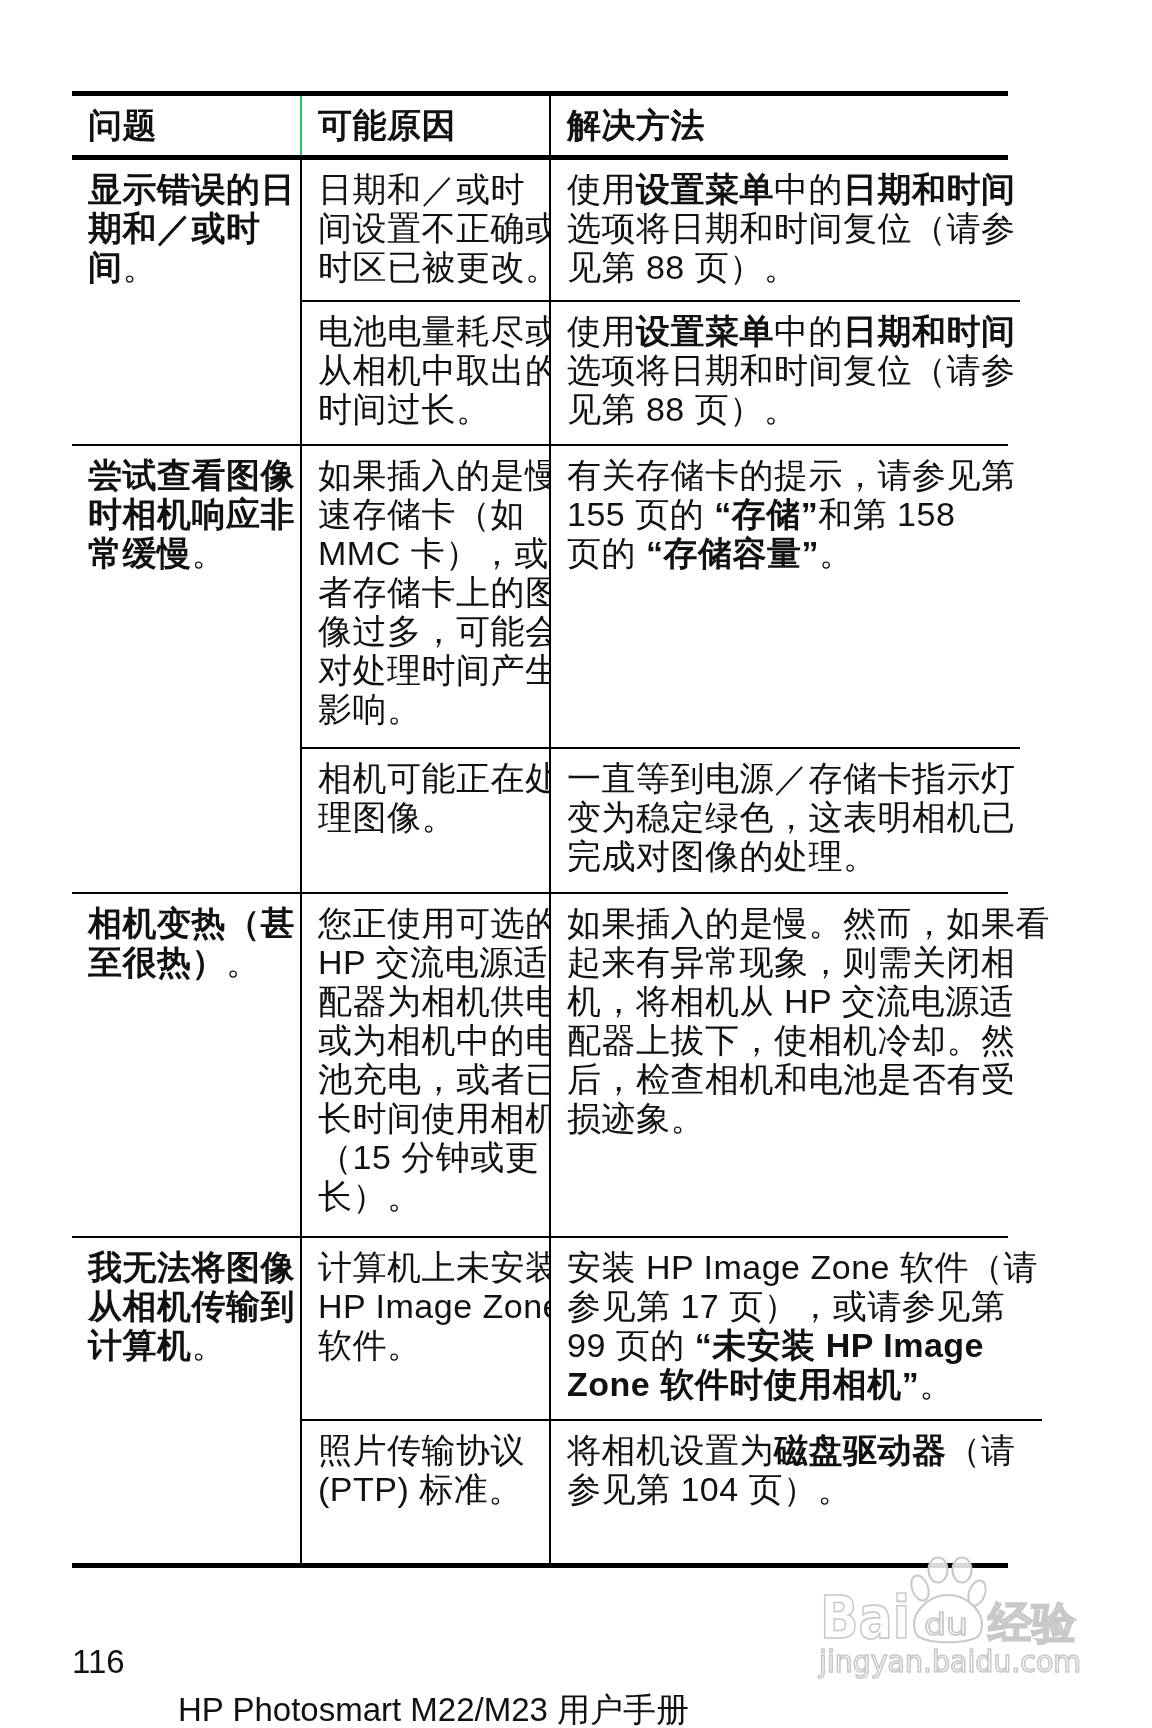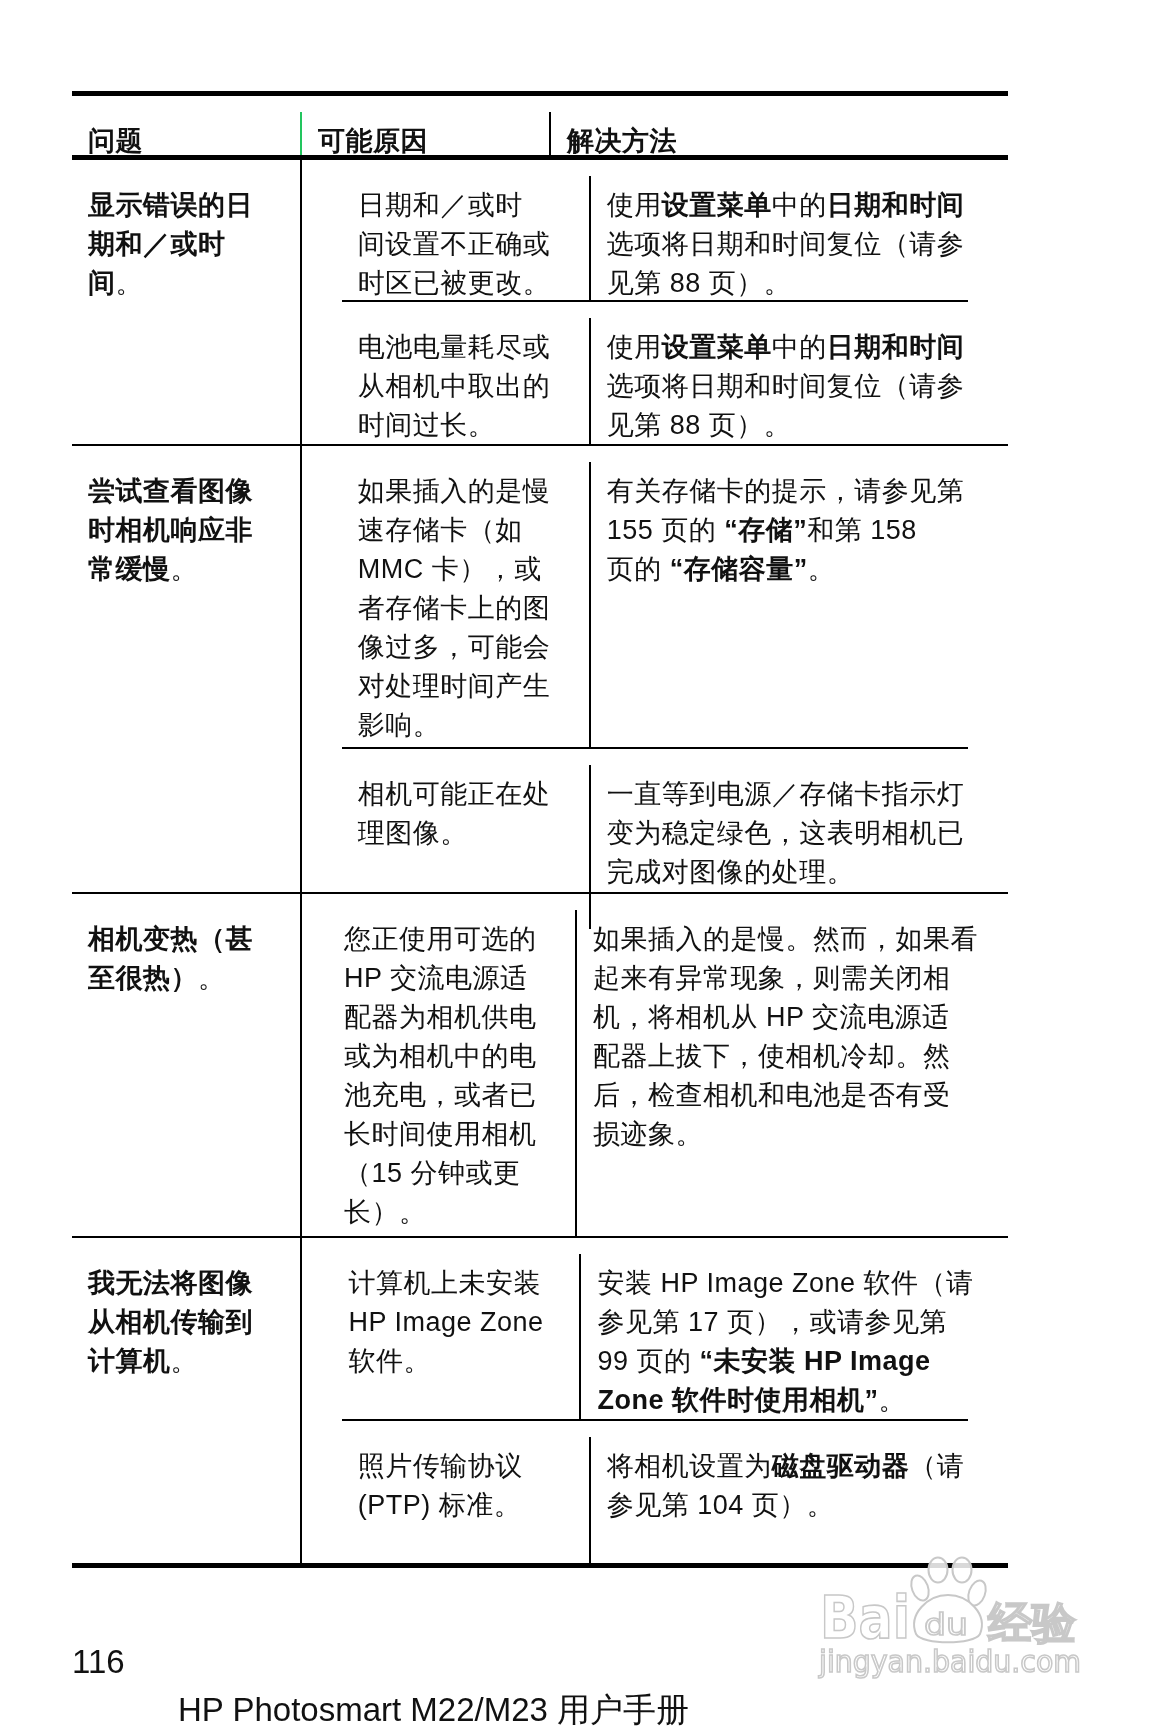--- a/index.html
+++ b/index.html
@@ -5,31 +5,31 @@
   html, body { margin: 0; padding: 0; background: #ffffff; }
   body {
     width: 1152px; height: 1728px; position: relative; overflow: hidden;
     font-family: "Liberation Sans", sans-serif; color: #111111;
   }
   .table { position: absolute; left: 72px; top: 91px; width: 936px; }
   .rule-thick { height: 5px; background: #000000; }
   .hrow { display: flex; height: 59px; }
   .cell {
     box-sizing: border-box; padding: 10px 4px 16px 16px;
-    font-size: 27px; line-height: 39px; letter-spacing: 0.5px;
-    white-space: nowrap; overflow: hidden; margin-top: 16px;
+    font-size: 34px; line-height: 39px; letter-spacing: 0.5px;
+    white-space: nowrap; overflow: hidden;
   }
   .c1 { width: 228px; flex: none; }
   .c2 { width: 249px; flex: none; border-left: 2px solid #22c55e; }
   .c3 { flex: 1; border-left: 2px solid #000000; }
   .hrow .cell { font-weight: bold; }
   .group { display: flex; box-sizing: border-box; }
   .group.bordered { border-bottom: 2px solid #000000; }
   .group > .c1 { font-weight: bold; }
-  .items { flex: 1; border-left: 2px solid #000000; display: flex; flex-direction: column; align-items: center; }
+  .items { flex: 1; border-left: 2px solid #000000; display: flex; flex-direction: column; }
   .sub { display: flex; box-sizing: border-box; flex: none; }
   .sub + .sub { border-top: 2px solid #000000; }
   .sub .c2 { width: 247px; border-left: none; }
   .sub .c3 { border-left: 2px solid #000000; }
   .line { height: 39px; }
   .w-bold { font-weight: bold; }
   .w-regular { font-weight: normal; }
   .footer-num, .footer-title {
     position: absolute; top: 1645px; font-size: 33px; line-height: 33px; color: #111111;
     white-space: nowrap;

